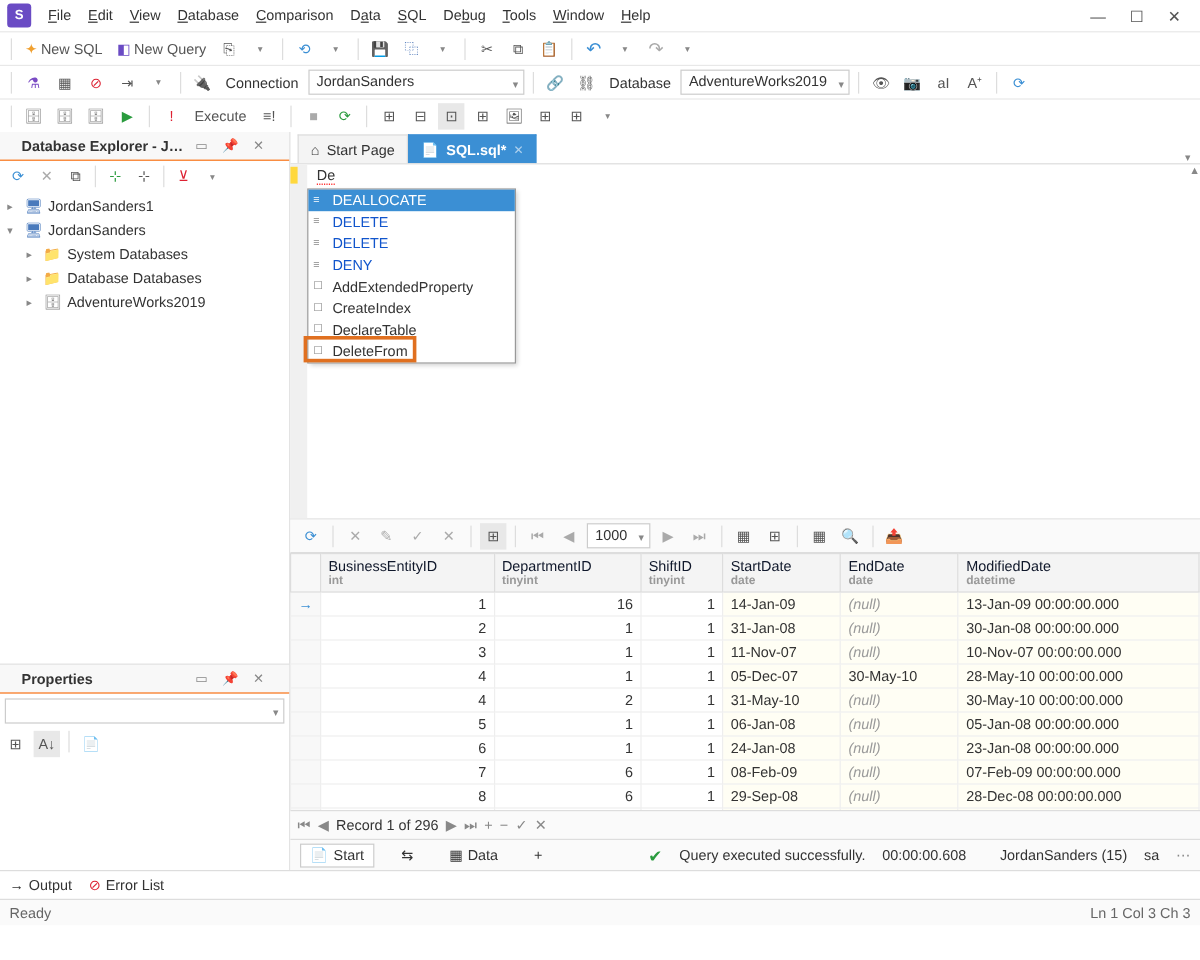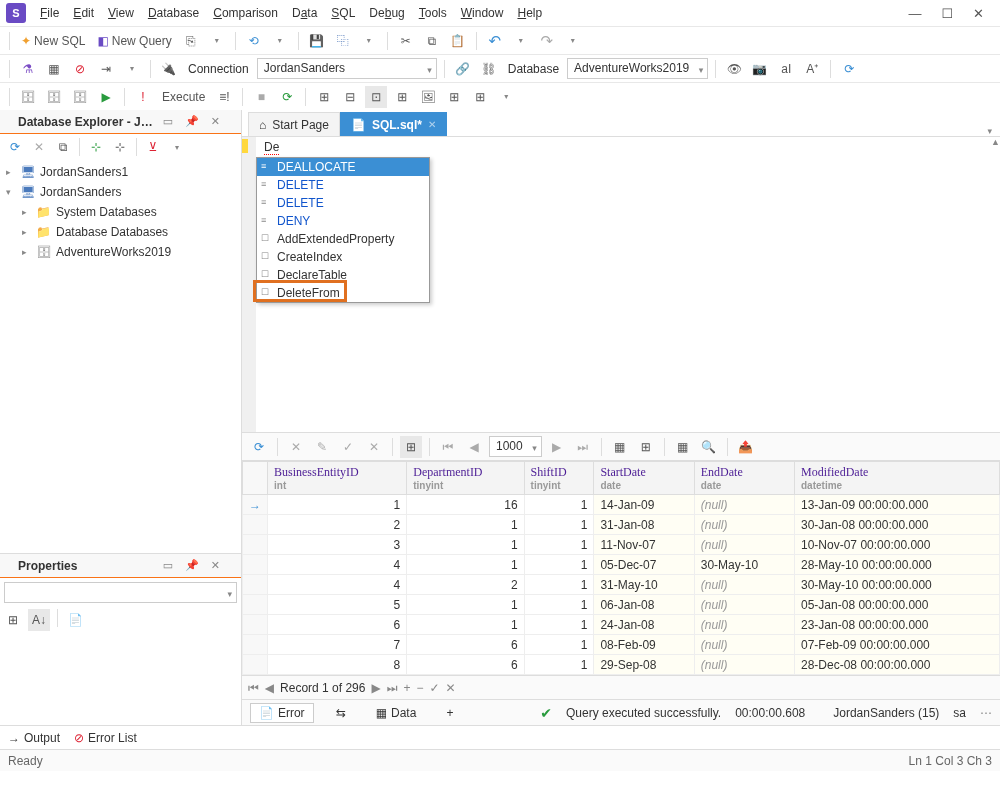--- a/index.html
+++ b/index.html
@@ -52,21 +52,21 @@
 .is-item .ico{width:12px;height:12px;font-size:9px;color:#888;}
 .is-item.sel .ico{color:#fff;}
 .is-highlight{position:absolute;border:3px solid #e07020;pointer-events:none;}
 .ed-scroll{position:absolute;right:0;top:0;width:16px;height:100%;}
 .ed-scroll .up{position:absolute;top:0;right:0;font-size:9px;color:#888;}
 .results{height:293px;display:flex;flex-direction:column;border-top:1px solid #ddd;}
 .res-tb{height:28px;display:flex;align-items:center;padding:0 6px;gap:4px;background:#fafafa;border-bottom:1px solid #ddd;}
 .table-wrap{flex:1;overflow:auto;position:relative;}
 table{border-collapse:collapse;width:100%;}
 th{background:#f4f4f4;border:1px solid #ddd;text-align:left;padding:3px 6px;height:32px;vertical-align:top;}
-th .col-name{font-weight:normal;color:#4c1d95;font-family:Liberation Serif, serif;}
+th .col-name{font-weight:normal;color:#0f172a;}
 th .col-type{font-size:10px;color:#999;display:block;}
 td{border:1px solid #eee;padding:2px 6px;height:20px;}
 td.num{text-align:right;background:#fff;}
 td.null{color:#999;font-style:italic;background:#fffef4;}
 td.date{background:#fffef4;}
 .row-ind{width:20px;background:#f8f8f8;text-align:center;color:#3b8fd4;}
 .pager{height:24px;display:flex;align-items:center;padding:0 6px;gap:6px;border-top:1px solid #ddd;background:#fafafa;font-size:11px;}
 .pager .nav{color:#888;cursor:default;}
 .res-status{height:26px;display:flex;align-items:center;padding:0 8px;gap:14px;border-top:1px solid #ddd;background:#fafafa;}
 .res-status .tab-btn{display:flex;align-items:center;gap:4px;padding:2px 8px;}
@@ -443,21 +443,21 @@
         <span class="nav">▶</span>
         <span class="nav">⏭</span>
         <span class="nav">+</span>
         <span class="nav">−</span>
         <span class="nav">✓</span>
         <span class="nav">✕</span>
       </div>
       <div class="res-status">
         <div class="tab-btn act">
             <span>📄</span>
-            <span>Error</span>
+            <span>Start</span>
           </div>
         <div class="tab-btn">⇆</div>
         <div class="tab-btn">
             <span>▦</span>
             <span>Data</span>
           </div>
         <div class="tab-btn">+</div>
         <div class="spacer"></div>
         <span class="check">✔</span>
         <span>Query executed successfully.</span>

